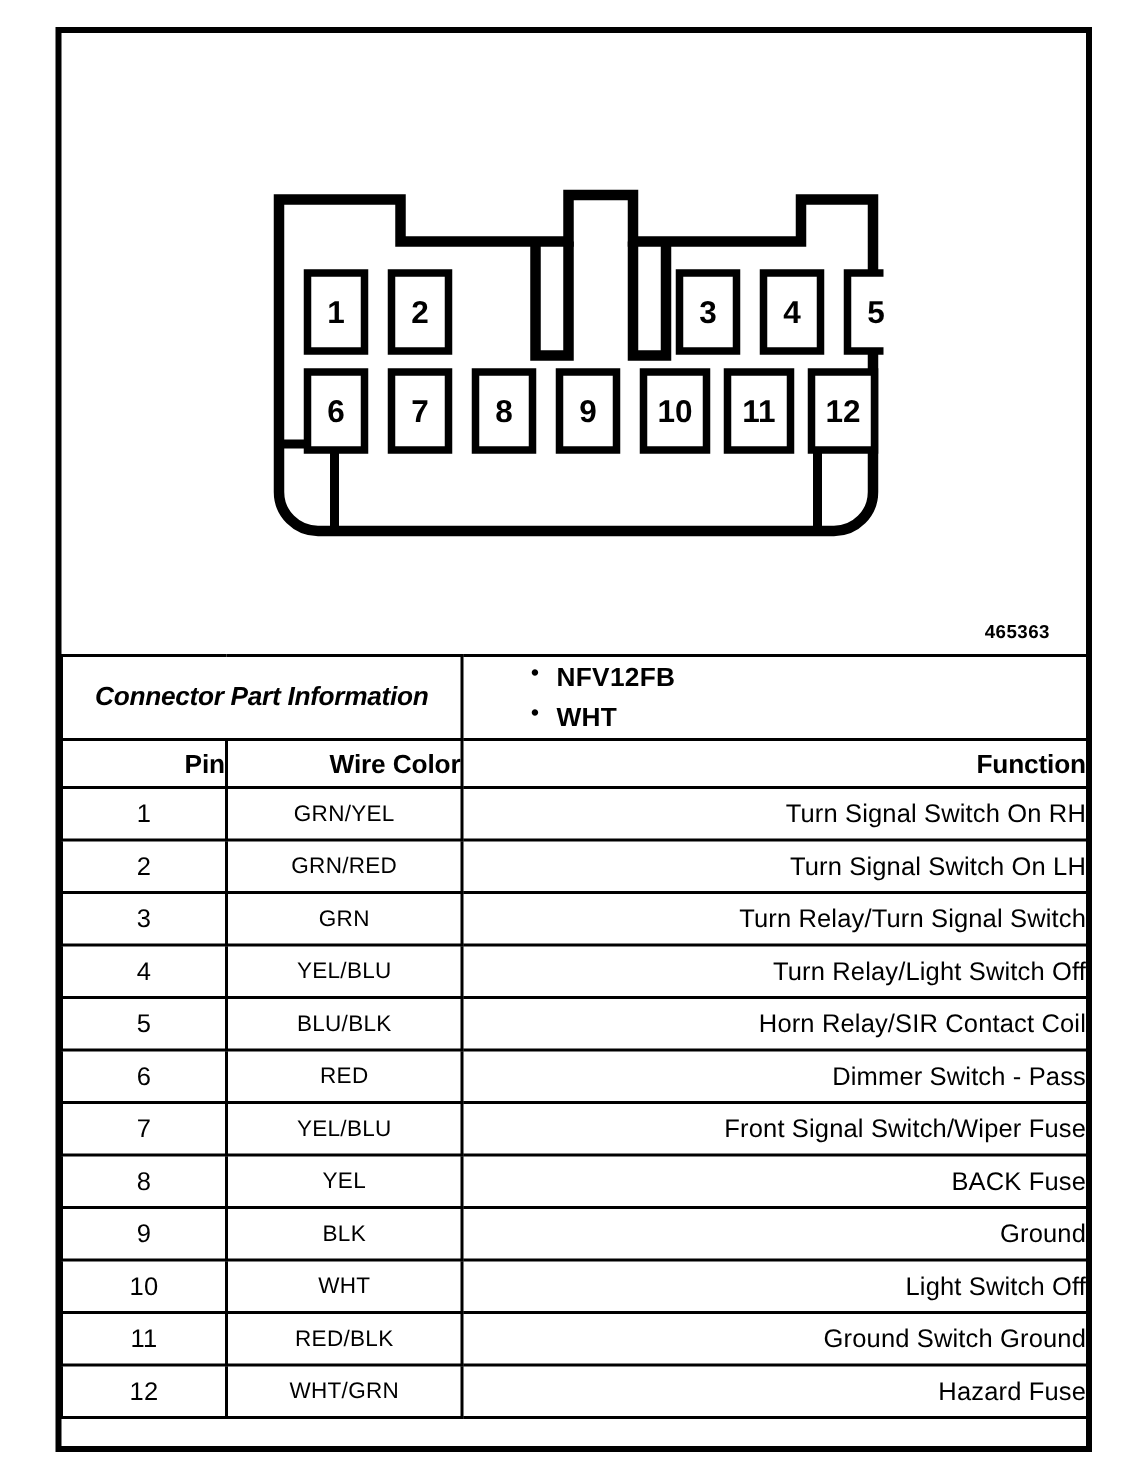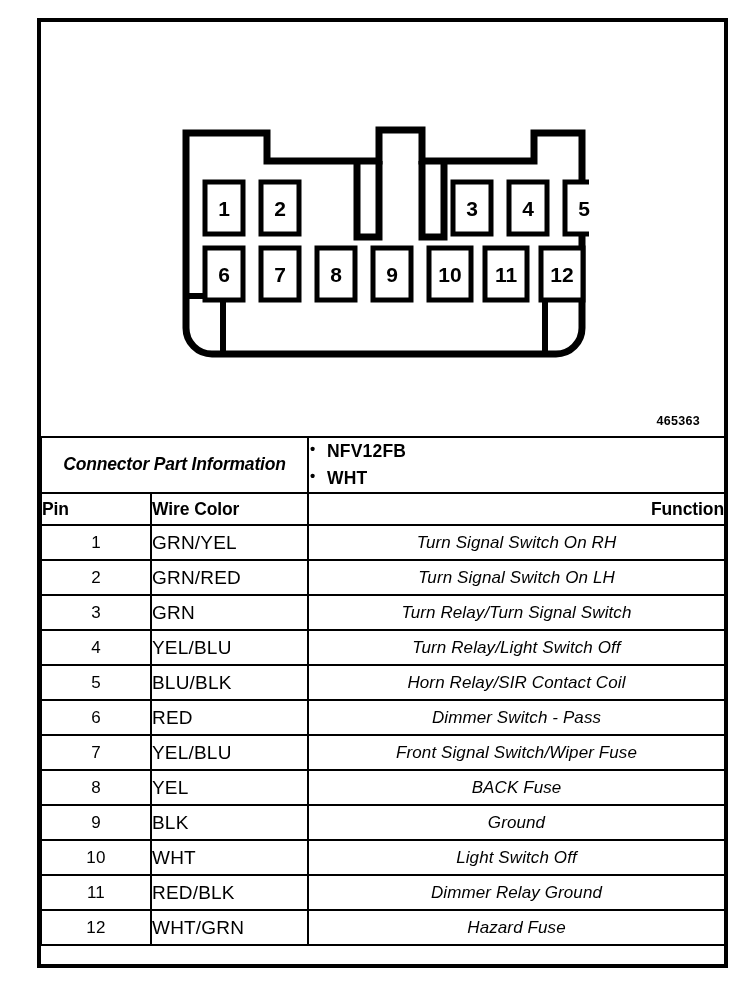--- a/index.html
+++ b/index.html
@@ -109,56 +109,57 @@
     margin: 0;
     padding: 0 0 0 18px;
     list-style: none;
   }
   .cpi-values li {
     position: relative;
     font-size: 17.5px;
     font-weight: bold;
     line-height: 1.55;
     letter-spacing: 0.2px;
+    margin-left: 44px;
   }
   .cpi-values li::before {
     content: "\2022";
     position: absolute;
     left: -17px;
     top: -1px;
     font-size: 15px;
   }
 
   
   .hdr {
-    text-align: left;
+    text-align: right;
     font-size: 17.5px;
     font-weight: bold;
     height: 32px;
     letter-spacing: -0.1px;
   }
   .hdr-func { text-align: right; }
 
   
   .cell-pin {
     text-align: center;
     font-size: 17px;
     height: 35px;
     letter-spacing: 0.2px;
   }
   .cell-color {
-    font-size: 19px;
+    text-align: center;
+    font-size: 15px;
     letter-spacing: 0.2px;
   }
   .cell-func {
-    text-align: center;
+    text-align: right;
     font-size: 17px;
     padding-left: 9px;
     letter-spacing: 0.1px;
-    font-style: italic;
   }
 </style>
 </head>
 <body>
 
 <div id="page">
   <div id="sheet">
 
     <div id="illustration">
 
@@ -289,21 +290,21 @@
           <td class="cell-func">Ground</td>
         </tr>
         <tr>
           <td class="cell-pin">10</td>
           <td class="cell-color">WHT</td>
           <td class="cell-func">Light Switch Off</td>
         </tr>
         <tr>
           <td class="cell-pin">11</td>
           <td class="cell-color">RED/BLK</td>
-          <td class="cell-func">Dimmer Relay Ground</td>
+          <td class="cell-func">Ground Switch Ground</td>
         </tr>
         <tr>
           <td class="cell-pin">12</td>
           <td class="cell-color">WHT/GRN</td>
           <td class="cell-func">Hazard Fuse</td>
         </tr>
       </tbody>
     </table>
 
   </div>

